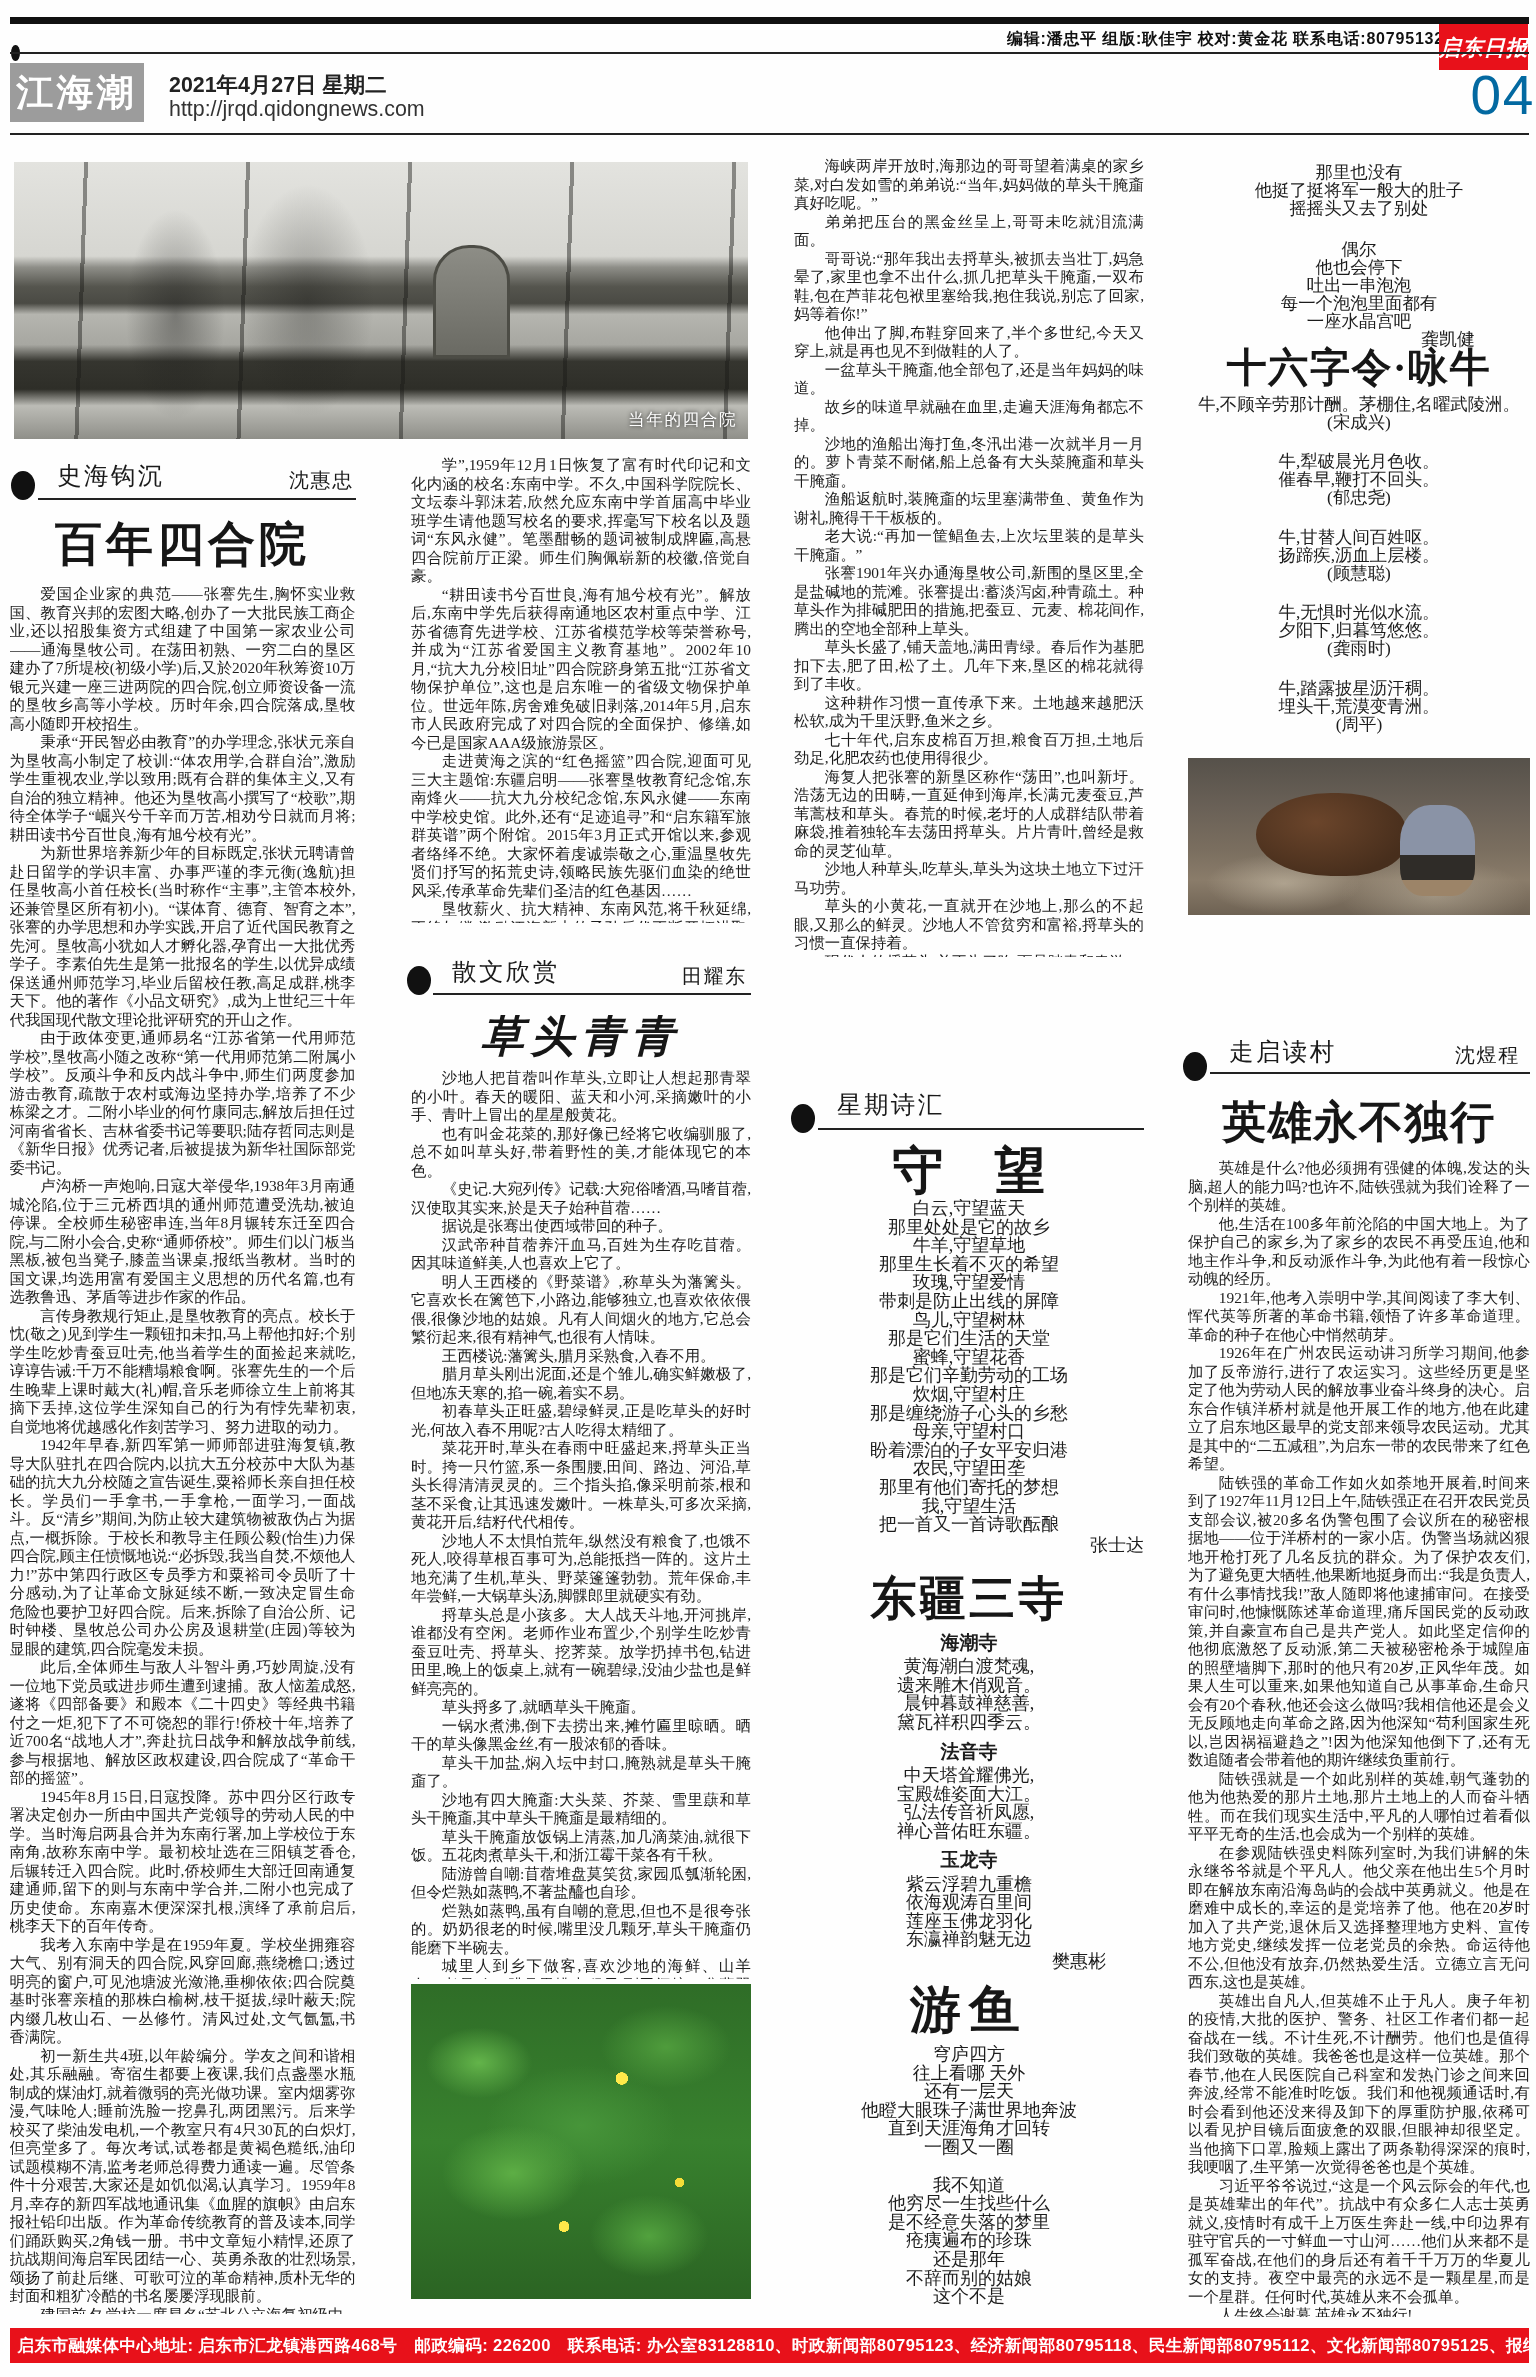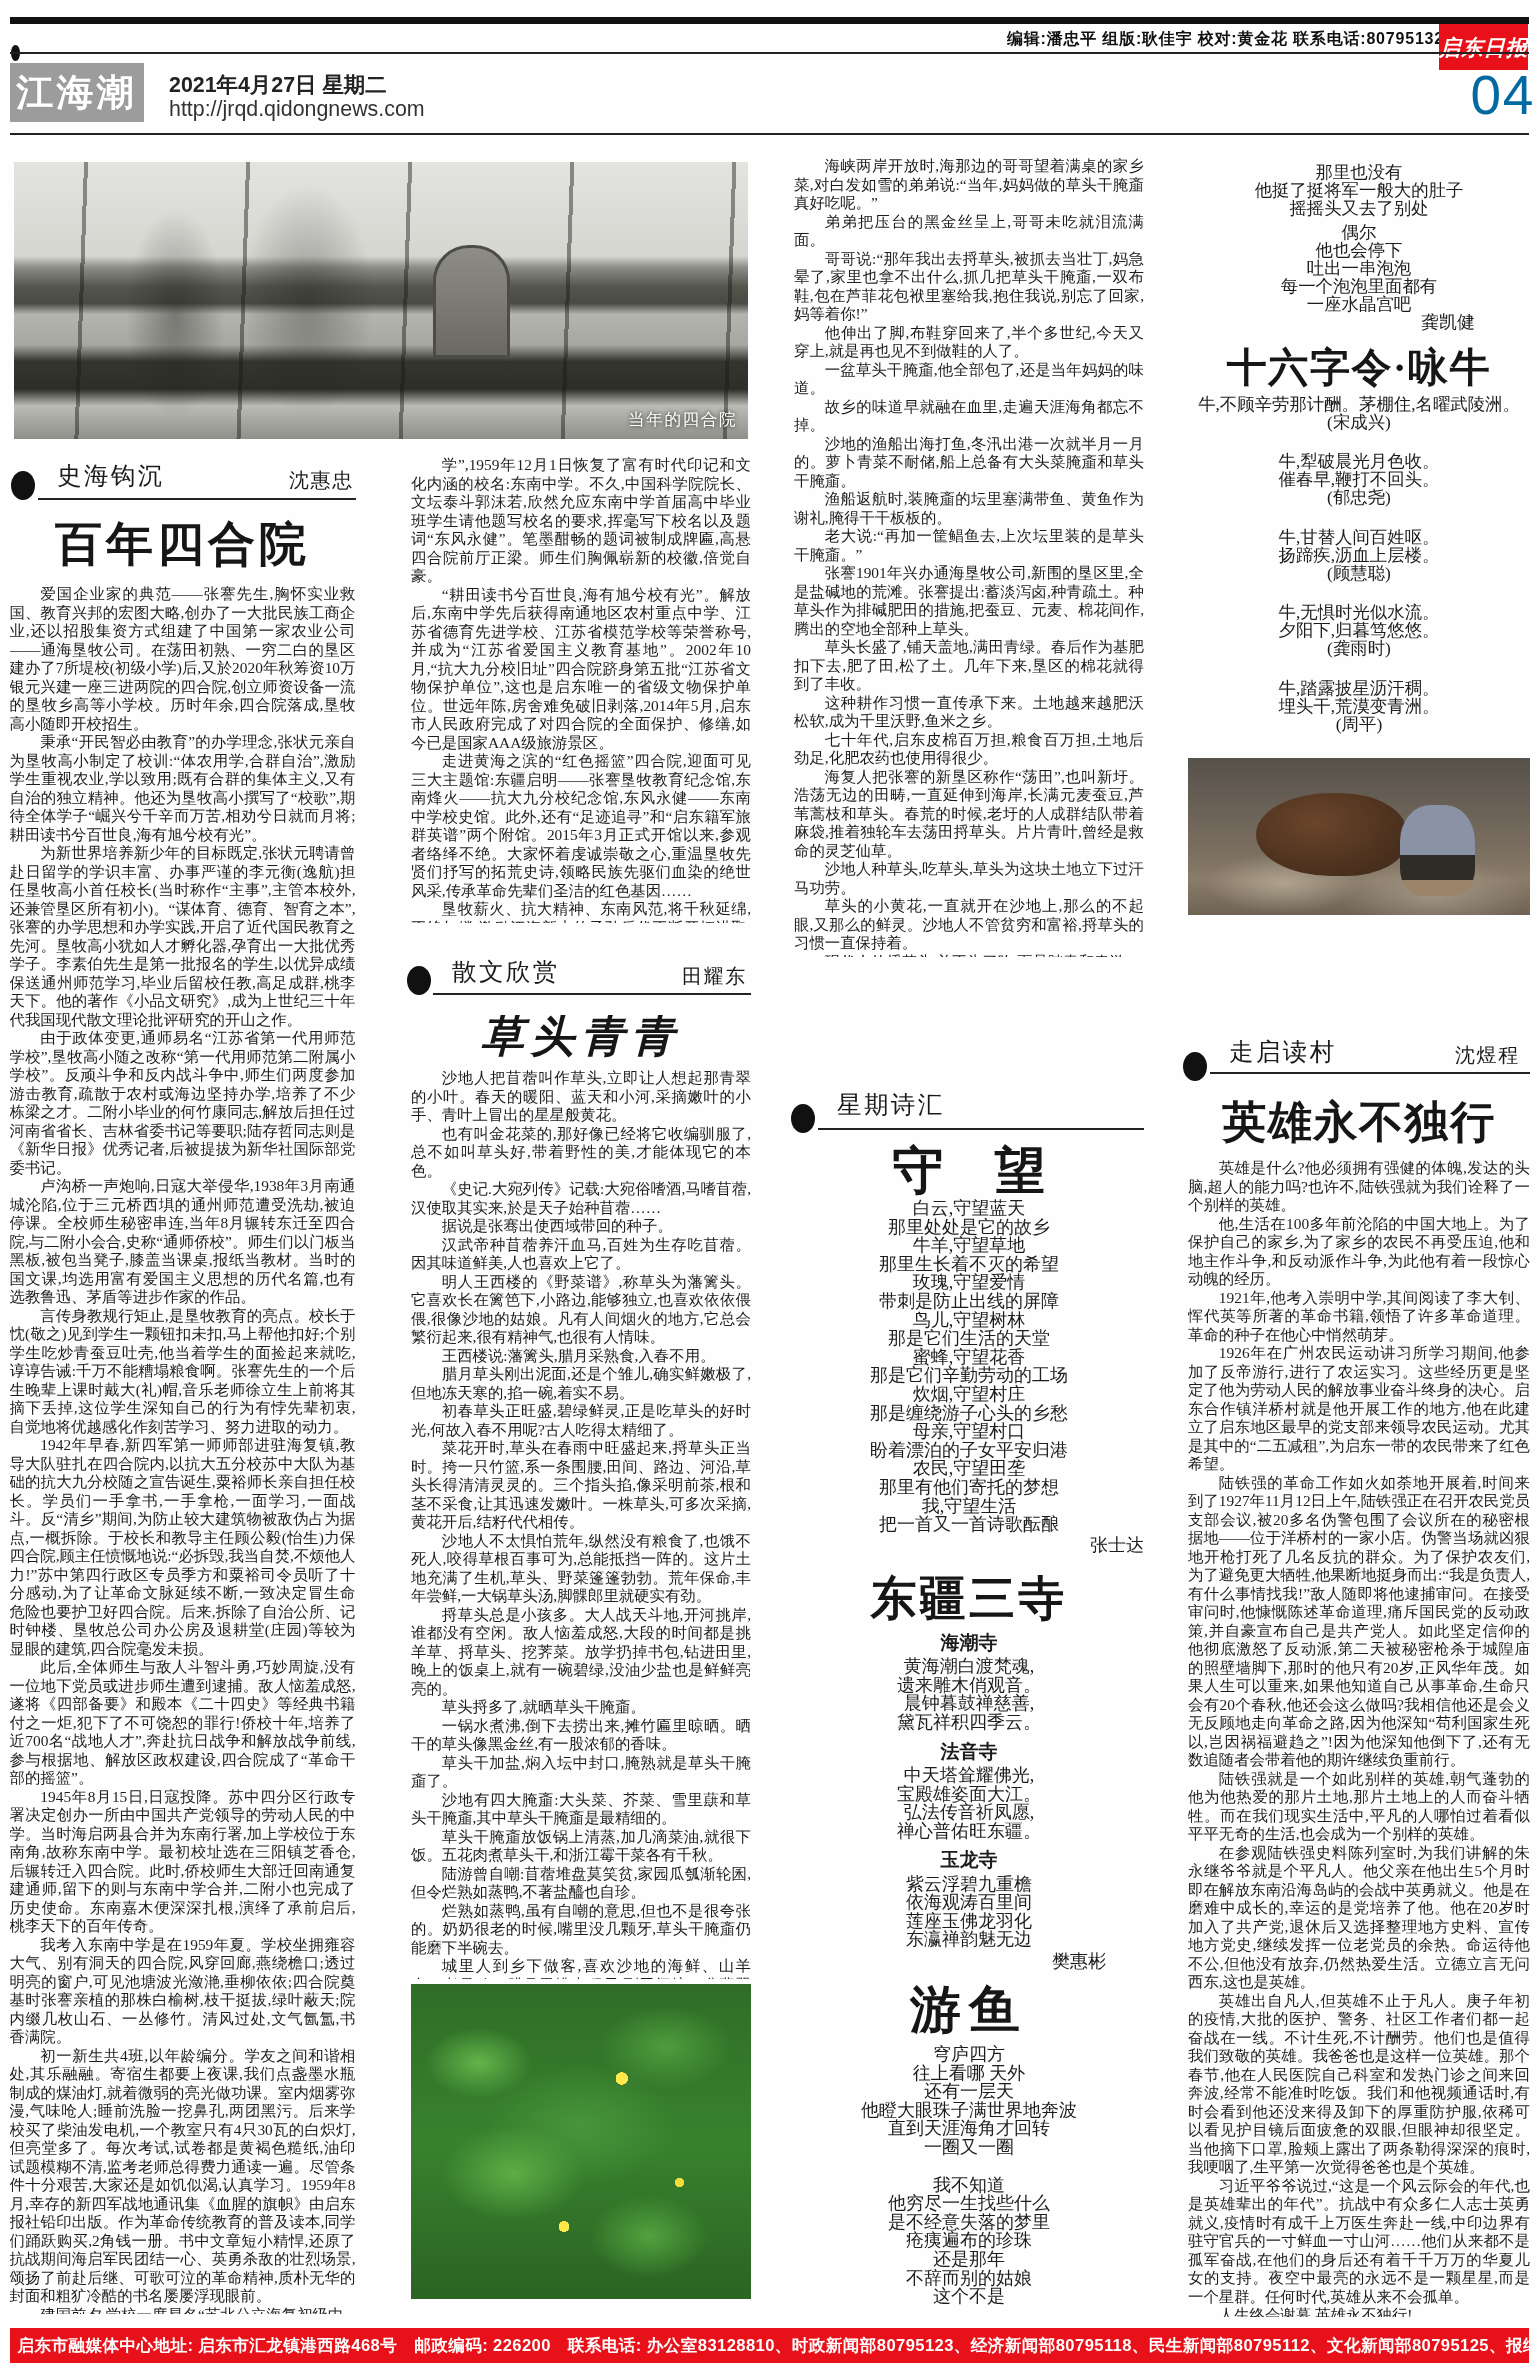--- a/index.html
+++ b/index.html
@@ -144,21 +144,21 @@
       <p>也有叫金花菜的,那好像已经将它收编驯服了,总不如叫草头好,带着野性的美,才能体现它的本色。</p>
       <p>《史记.大宛列传》记载:大宛俗嗜酒,马嗜苜蓿,汉使取其实来,於是天子始种苜蓿……</p>
       <p>据说是张骞出使西域带回的种子。</p>
       <p>汉武帝种苜蓿养汗血马,百姓为生存吃苜蓿。因其味道鲜美,人也喜欢上它了。</p>
       <p>明人王西楼的《野菜谱》,称草头为藩篱头。它喜欢长在篱笆下,小路边,能够独立,也喜欢依依偎偎,很像沙地的姑娘。凡有人间烟火的地方,它总会繁衍起来,很有精神气,也很有人情味。</p>
       <p>王西楼说:藩篱头,腊月采熟食,入春不用。</p>
       <p>腊月草头刚出泥面,还是个雏儿,确实鲜嫩极了,但地冻天寒的,掐一碗,着实不易。</p>
       <p>初春草头正旺盛,碧绿鲜灵,正是吃草头的好时光,何故入春不用呢?古人吃得太精细了。</p>
       <p>菜花开时,草头在春雨中旺盛起来,捋草头正当时。挎一只竹篮,系一条围腰,田间、路边、河沿,草头长得清清灵灵的。三个指头掐,像采明前茶,根和茎不采食,让其迅速发嫩叶。一株草头,可多次采摘,黄花开后,结籽代代相传。</p>
       <p>沙地人不太惧怕荒年,纵然没有粮食了,也饿不死人,咬得草根百事可为,总能抵挡一阵的。这片土地充满了生机,草头、野菜篷篷勃勃。荒年保命,丰年尝鲜,一大锅草头汤,脚髁郎里就硬实有劲。</p>
-      <p>捋草头总是小孩多。大人战天斗地,开河挑岸,谁都没有空闲。敌人恼羞成怒,大段的时间都是挑羊草、捋草头、挖荠菜。放学扔掉书包,钻进田里,晚上的饭桌上,就有一碗碧绿,没油少盐也是鲜鲜亮亮的。</p>
+      <p>捋草头总是小孩多。大人战天斗地,开河挑岸,谁都没有空闲。老师作业布置少,个别学生吃炒青蚕豆吐壳、捋草头、挖荠菜。放学扔掉书包,钻进田里,晚上的饭桌上,就有一碗碧绿,没油少盐也是鲜鲜亮亮的。</p>
       <p>草头捋多了,就晒草头干腌齑。</p>
       <p>一锅水煮沸,倒下去捞出来,摊竹匾里晾晒。晒干的草头像黑金丝,有一股浓郁的香味。</p>
       <p>草头干加盐,焖入坛中封口,腌熟就是草头干腌齑了。</p>
       <p>沙地有四大腌齑:大头菜、芥菜、雪里蕻和草头干腌齑,其中草头干腌齑是最精细的。</p>
       <p>草头干腌齑放饭锅上清蒸,加几滴菜油,就很下饭。五花肉煮草头干,和浙江霉干菜各有千秋。</p>
       <p>陆游曾自嘲:苜蓿堆盘莫笑贫,家园瓜瓠渐轮囷,但令烂熟如蒸鸭,不著盐醯也自珍。</p>
       <p>烂熟如蒸鸭,虽有自嘲的意思,但也不是很夸张的。奶奶很老的时候,嘴里没几颗牙,草头干腌齑仍能磨下半碗去。</p>
       <p>城里人到乡下做客,喜欢沙地的海鲜、山羊肉、老母鸡。腊月里拂去积雪,到田间摘一盆翡翠般的草头汤盛上来,山珍海味就逊色了。</p>
     </div>
   <div class="abs colbody" style="left:794px;top:157px;width:350px;height:800px;">
@@ -255,21 +255,21 @@
         <div class="pline">这个不是</div>
       </div>
   </div>
 
   <div class="abs poem" style="left:1188px;top:163px;width:342px;font-size:17.4px;line-height:18px;">
     <div>
         <div class="pline">那里也没有</div>
         <div class="pline">他挺了挺将军一般大的肚子</div>
         <div class="pline">摇摇头又去了别处</div>
       </div>
-    <div style="margin-top:6px;font-family:Liberation Serif, serif;">
+    <div style="margin-top:23px;font-family:Liberation Serif, serif;">
         <div class="pline">偶尔</div>
         <div class="pline">他也会停下</div>
         <div class="pline">吐出一串泡泡</div>
         <div class="pline">每一个泡泡里面都有</div>
         <div class="pline">一座水晶宫吧</div>
       </div>
     <div class="poem-author" style="padding-right:55px;">龚凯健</div>
   </div>
 
   <div class="abs headline h-song" style="left:1188px;top:340px;width:342px;font-size:40px;letter-spacing:1.6px;">十六字令·咏牛</div>

